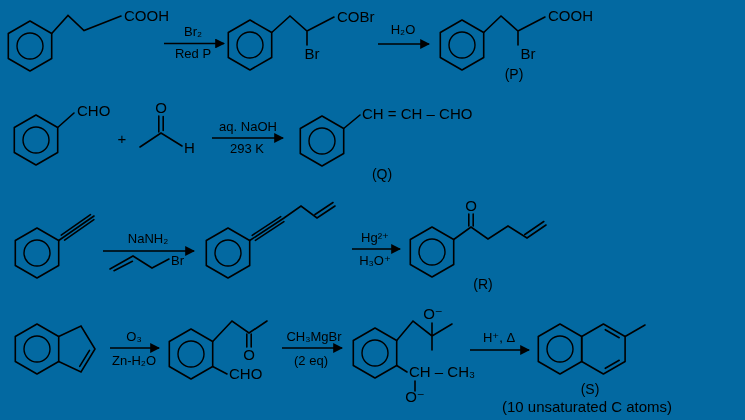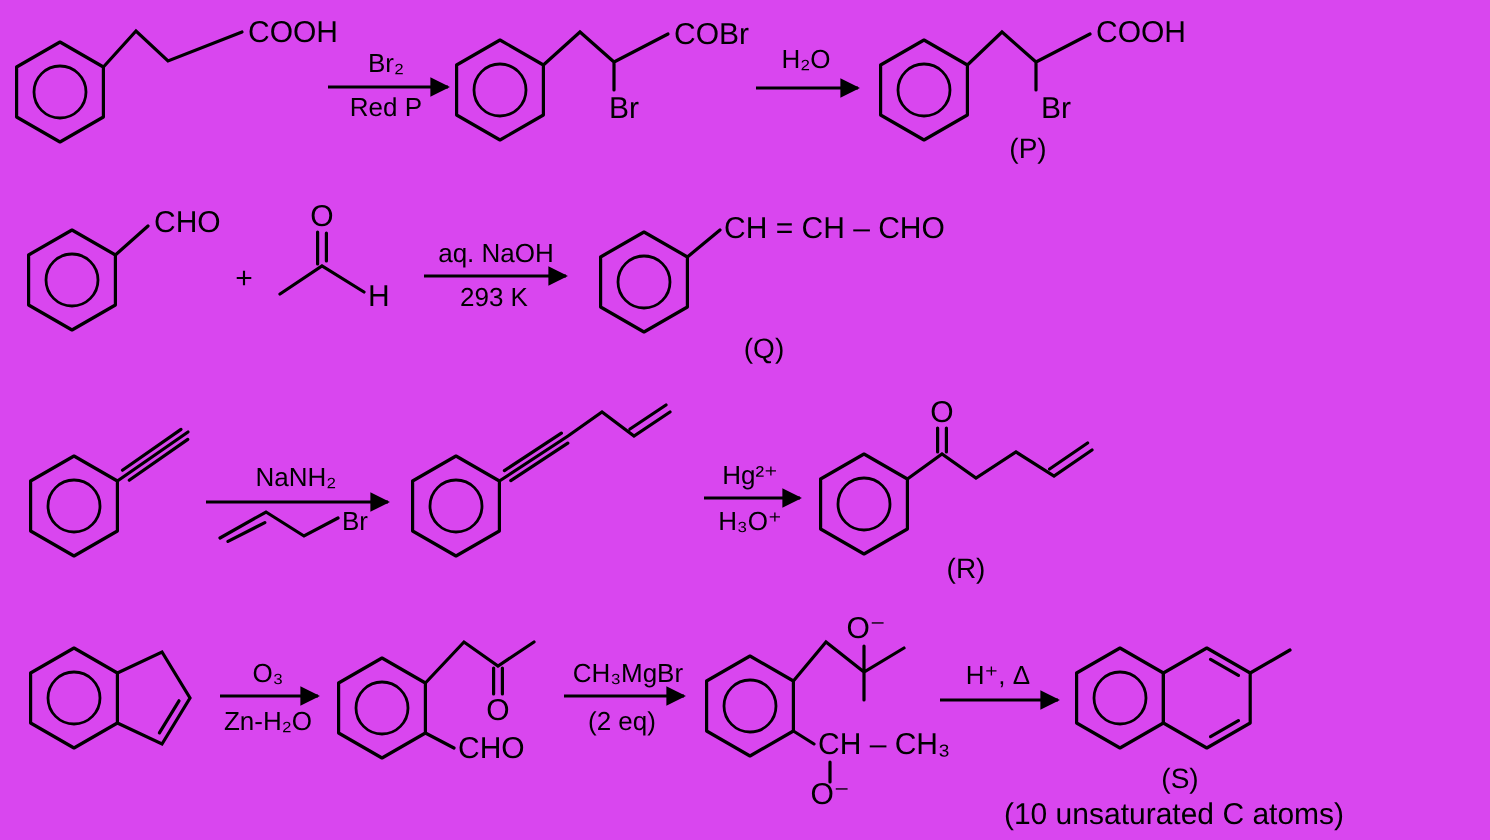--- a/index.html
+++ b/index.html
@@ -1,17 +1,17 @@
 <!DOCTYPE html>
 <html><head>
 <meta charset="utf-8">
 <style>
   html,body{margin:0;padding:0;background:#ffffff;}
   .canvas{
-    width:745px;height:420px;background:#d946ef;position:relative;overflow:hidden;
+    width:745px;height:420px;background:#0369a1;position:relative;overflow:hidden;
     font-family:"Liberation Sans","DejaVu Sans",sans-serif;
   }
   svg{display:block;}
   .bond{stroke:#000;stroke-width:1.6;fill:none;stroke-linecap:round;}
   .ring{stroke:#000;stroke-width:1.6;fill:none;stroke-linejoin:round;}
   .arom{stroke:#000;stroke-width:1.4;fill:none;}
   .rxn{stroke:#000;stroke-width:1.4;fill:none;}
   .fml{font-size:15px;fill:#000;}
   .rgt{font-size:13px;fill:#000;}
   .tag{font-size:14px;fill:#000;}

